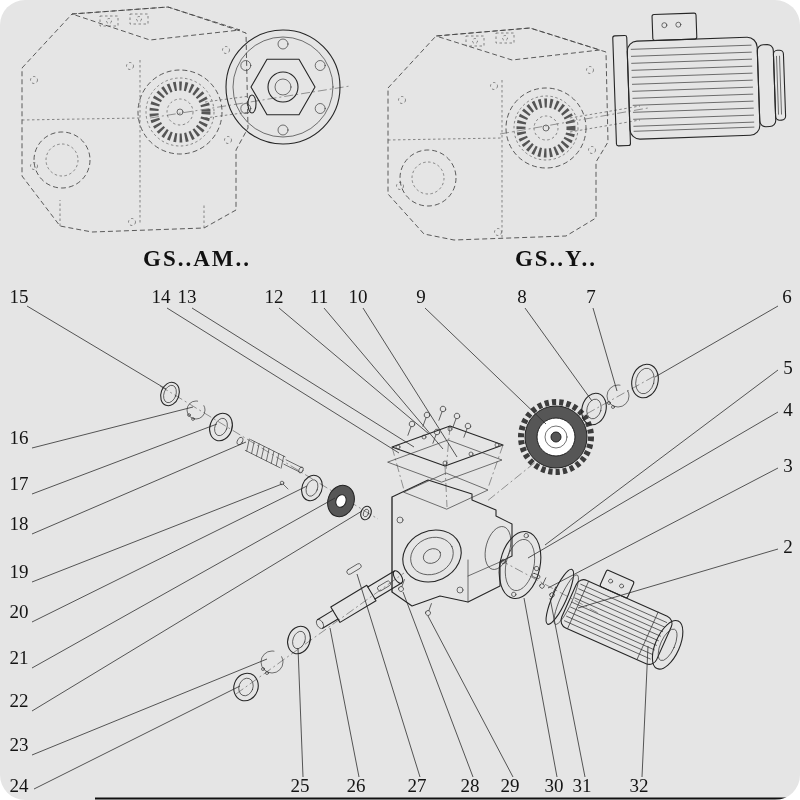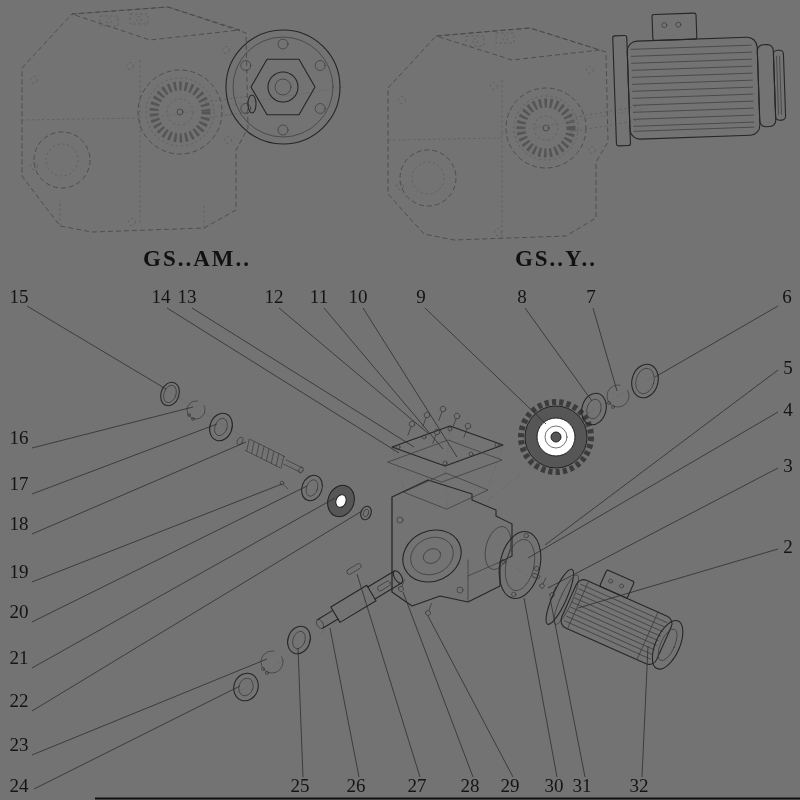--- a/index.html
+++ b/index.html
@@ -1,16 +1,16 @@
 <!DOCTYPE html>
 <html><head>
 <meta charset="utf-8">
 <style>
   html,body{margin:0;padding:0;background:#fff;}
-  .canvas{position:relative;width:800px;height:800px;background:#737373;overflow:hidden;}
+  .canvas{position:relative;width:800px;height:800px;background:#e5e5e5;overflow:hidden;border-radius:25px;}
   svg{display:block;}
   
   .s  {fill:none;stroke:#262626;stroke-width:1.1;stroke-linecap:round;stroke-linejoin:round;}
   .t  {fill:none;stroke:#3a3a3a;stroke-width:0.7;stroke-linecap:round;}
   .d  {fill:none;stroke:#4a4a4a;stroke-width:0.9;stroke-dasharray:5 3;stroke-linejoin:round;}
   .d2 {fill:none;stroke:#5a5a5a;stroke-width:0.7;stroke-dasharray:2.5 2.5;}
   .ax {fill:none;stroke:#6a6a6a;stroke-width:0.7;stroke-dasharray:9 3 2 3;}
   .ld {stroke:#2e2e2e;stroke-width:0.8;}
   .gearteeth{fill:none;stroke:#3c3c3c;stroke-width:6;stroke-dasharray:4.2 3.1;}
   .spline{fill:none;stroke:#555;stroke-width:9;stroke-dasharray:2.5 3;}

